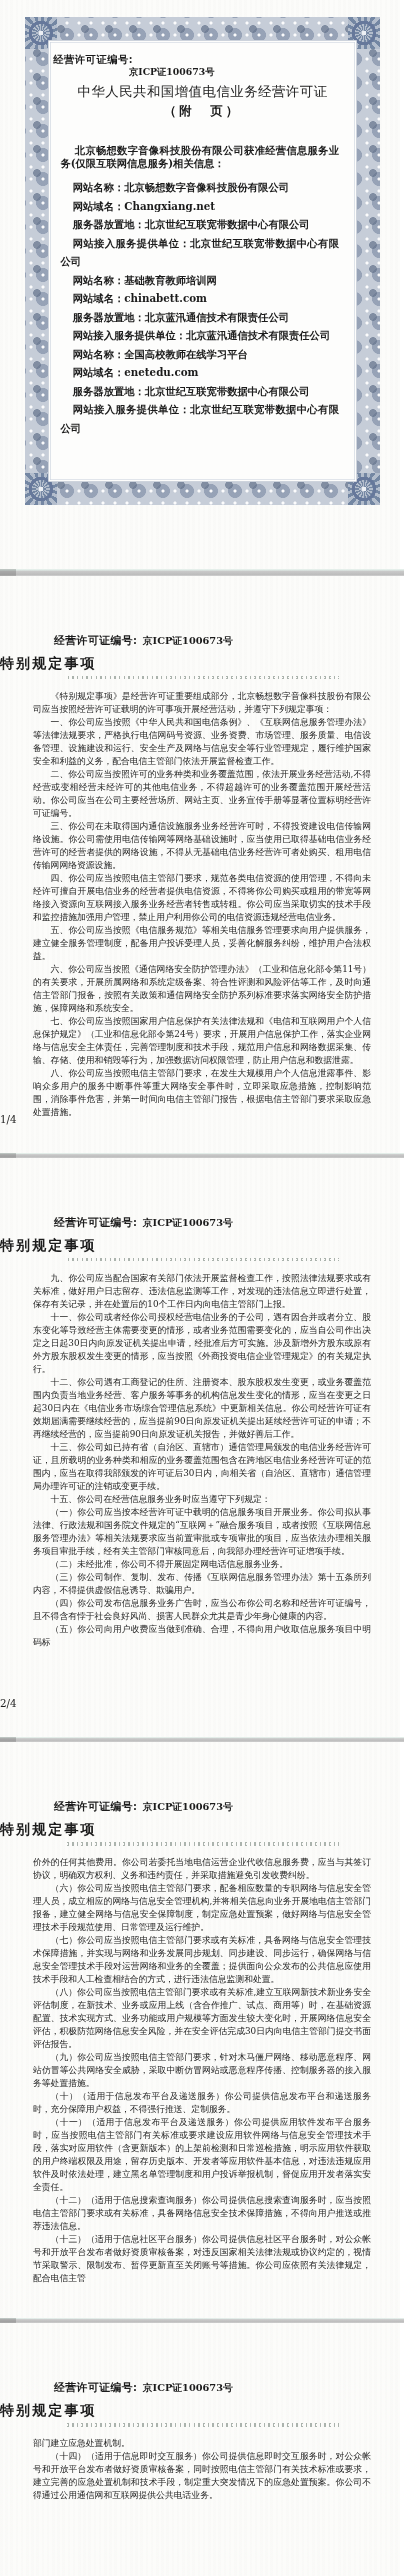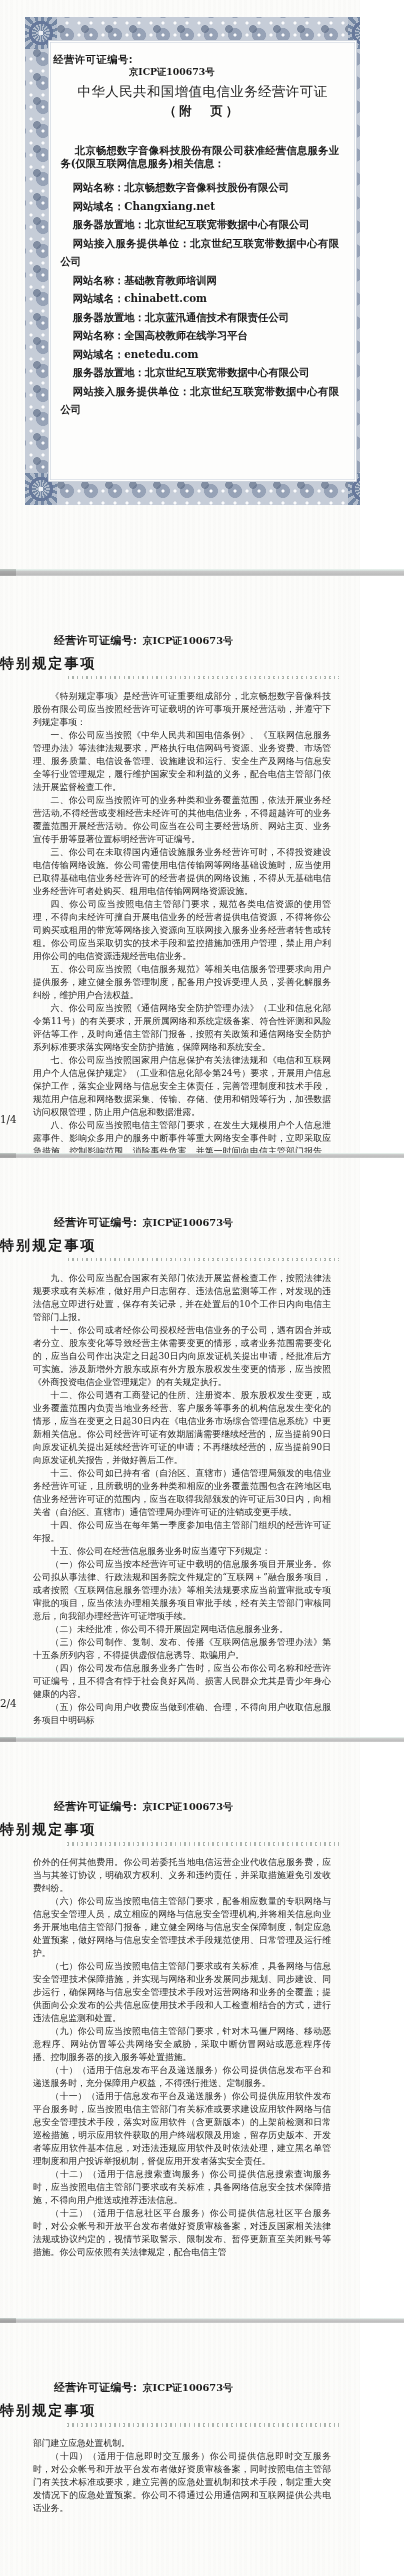--- a/index.html
+++ b/index.html
@@ -8,20 +8,21 @@
     background:#ffffff;
     font-family:"DejaVu Serif","Liberation Serif",serif;
     color:#1c1c1c;
   }
   .page{
     position:relative;
     width:360px;
     background:#fcfcfa;
     background-image:repeating-linear-gradient(90deg, rgba(130,130,130,0.02) 0 2.6px, rgba(255,255,255,0) 2.6px 5.2px);
     overflow:hidden;
+    padding-left:40px;
   }
   #page1{height:569px;}
   #page2{height:577px;}
   #page3{height:579px;}
   #page4{height:576px;}
   #page5{height:551px;}
 
   .divider{
     position:relative;
     height:5.2px;
@@ -112,20 +113,21 @@
       <div class="cert-info">
         <p class="intro">北京畅想数字音像科技股份有限公司获准经营信息服务业务(仅限互联网信息服务)相关信息：</p>
         <div>
             <p class="entry">网站名称：北京畅想数字音像科技股份有限公司</p>
             <p class="entry">网站域名：Changxiang.net</p>
             <p class="entry">服务器放置地：北京世纪互联宽带数据中心有限公司</p>
             <p class="entry">网站接入服务提供单位：北京世纪互联宽带数据中心有限公司</p>
             <p class="entry">网站名称：基础教育教师培训网</p>
             <p class="entry">网站域名：chinabett.com</p>
             <p class="entry">服务器放置地：北京蓝汛通信技术有限责任公司</p>
+            <p class="entry">网站接入服务提供单位：北京蓝汛通信技术有限责任公司</p>
             <p class="entry">网站名称：全国高校教师在线学习平台</p>
             <p class="entry">网站域名：enetedu.com</p>
             <p class="entry">服务器放置地：北京世纪互联宽带数据中心有限公司</p>
             <p class="entry">网站接入服务提供单位：北京世纪互联宽带数据中心有限公司</p>
           </div>
       </div>
     </div>
   </div>
 </div>
 
@@ -159,21 +161,20 @@
     <span class="label">经营许可证编号:</span>
     <span class="number">京ICP证100673号</span>
   </div>
   <div class="sheet-title">特别规定事项</div>
   <div class="squiggle"></div>
   <div class="sheet-body">
       <p>九、你公司应当配合国家有关部门依法开展监督检查工作，按照法律法规要求或有关标准，做好用户日志留存、违法信息监测等工作，对发现的违法信息立即进行处置，保存有关记录，并在处置后的10个工作日内向电信主管部门上报。</p>
       <p>十一、你公司或者经你公司授权经营电信业务的子公司，遇有因合并或者分立、股东变化等导致经营主体需要变更的情形，或者业务范围需要变化的，应当自公司作出决定之日起30日内向原发证机关提出申请，经批准后方可实施。涉及新增外方股东或原有外方股东股权发生变更的情形，应当按照《外商投资电信企业管理规定》的有关规定执行。</p>
       <p>十二、你公司遇有工商登记的住所、注册资本、股东股权发生变更，或业务覆盖范围内负责当地业务经营、客户服务等事务的机构信息发生变化的情形，应当在变更之日起30日内在《电信业务市场综合管理信息系统》中更新相关信息。你公司经营许可证有效期届满需要继续经营的，应当提前90日向原发证机关提出延续经营许可证的申请；不再继续经营的，应当提前90日向原发证机关报告，并做好善后工作。</p>
       <p>十三、你公司如已持有省（自治区、直辖市）通信管理局颁发的电信业务经营许可证，且所载明的业务种类和相应的业务覆盖范围包含在跨地区电信业务经营许可证的范围内，应当在取得我部颁发的许可证后30日内，向相关省（自治区、直辖市）通信管理局办理许可证的注销或变更手续。</p>
-      <p>十四、你公司应当在每年第一季度参加电信主管部门组织的经营许可证年报。</p>
       <p>十五、你公司在经营信息服务业务时应当遵守下列规定：</p>
       <p>（一）你公司应当按本经营许可证中载明的信息服务项目开展业务。你公司拟从事法律、行政法规和国务院文件规定的“互联网＋”融合服务项目，或者按照《互联网信息服务管理办法》等相关法规要求应当前置审批或专项审批的项目，应当依法办理相关服务项目审批手续，经有关主管部门审核同意后，向我部办理经营许可证增项手续。</p>
       <p>（二）未经批准，你公司不得开展固定网电话信息服务业务。</p>
       <p>（三）你公司制作、复制、发布、传播《互联网信息服务管理办法》第十五条所列内容，不得提供虚假信息诱导、欺骗用户。</p>
       <p>（四）你公司发布信息服务业务广告时，应当公布你公司名称和经营许可证编号，且不得含有悖于社会良好风尚、损害人民群众尤其是青少年身心健康的内容。</p>
       <p>（五）你公司向用户收费应当做到准确、合理，不得向用户收取信息服务项目中明码标</p>
     </div>
   <div class="page-no">2/4</div>
 </div>
 
@@ -183,20 +184,21 @@
   <div class="sheet-header">
     <span class="label">经营许可证编号:</span>
     <span class="number">京ICP证100673号</span>
   </div>
   <div class="sheet-title">特别规定事项</div>
   <div class="squiggle"></div>
   <div class="sheet-body">
       <p class="cont">价外的任何其他费用。你公司若委托当地电信运营企业代收信息服务费，应当与其签订协议，明确双方权利、义务和违约责任，并采取措施避免引发收费纠纷。</p>
       <p>（六）你公司应当按照电信主管部门要求，配备相应数量的专职网络与信息安全管理人员，成立相应的网络与信息安全管理机构,并将相关信息向业务开展地电信主管部门报备，建立健全网络与信息安全保障制度，制定应急处置预案，做好网络与信息安全管理技术手段规范使用、日常管理及运行维护。</p>
       <p>（七）你公司应当按照电信主管部门要求或有关标准，具备网络与信息安全管理技术保障措施，并实现与网络和业务发展同步规划、同步建设、同步运行，确保网络与信息安全管理技术手段对运营网络和业务的全覆盖；提供面向公众发布的公共信息应使用技术手段和人工检查相结合的方式，进行违法信息监测和处置。</p>
+      <p>（八）你公司应当按照电信主管部门要求或有关标准,建立互联网新技术新业务安全评估制度，在新技术、业务或应用上线（含合作推广、试点、商用等）时，在基础资源配置、技术实现方式、业务功能或用户规模等方面发生较大变化时，开展网络信息安全评估，积极防范网络信息安全风险，并在安全评估完成30日内向电信主管部门提交书面评估报告。</p>
       <p>（九）你公司应当按照电信主管部门要求，针对木马僵尸网络、移动恶意程序、网站仿冒等公共网络安全威胁，采取中断仿冒网站或恶意程序传播、控制服务器的接入服务等处置措施。</p>
       <p>（十）（适用于信息发布平台及递送服务）你公司提供信息发布平台和递送服务时，充分保障用户权益，不得强行推送、定制服务。</p>
       <p>（十一）（适用于信息发布平台及递送服务）你公司提供应用软件发布平台服务时，应当按照电信主管部门有关标准或要求建设应用软件网络与信息安全管理技术手段，落实对应用软件（含更新版本）的上架前检测和日常巡检措施，明示应用软件获取的用户终端权限及用途，留存历史版本、开发者等应用软件基本信息，对违法违规应用软件及时依法处理，建立黑名单管理制度和用户投诉举报机制，督促应用开发者落实安全责任。</p>
       <p>（十二）（适用于信息搜索查询服务）你公司提供信息搜索查询服务时，应当按照电信主管部门要求或有关标准，具备网络信息安全技术保障措施，不得向用户推送或推荐违法信息。</p>
       <p>（十三）（适用于信息社区平台服务）你公司提供信息社区平台服务时，对公众帐号和开放平台发布者做好资质审核备案，对违反国家相关法律法规或协议约定的，视情节采取警示、限制发布、暂停更新直至关闭账号等措施。你公司应依照有关法律规定，配合电信主管</p>
     </div>
 </div>
 
 <div class="divider"></div>
 

